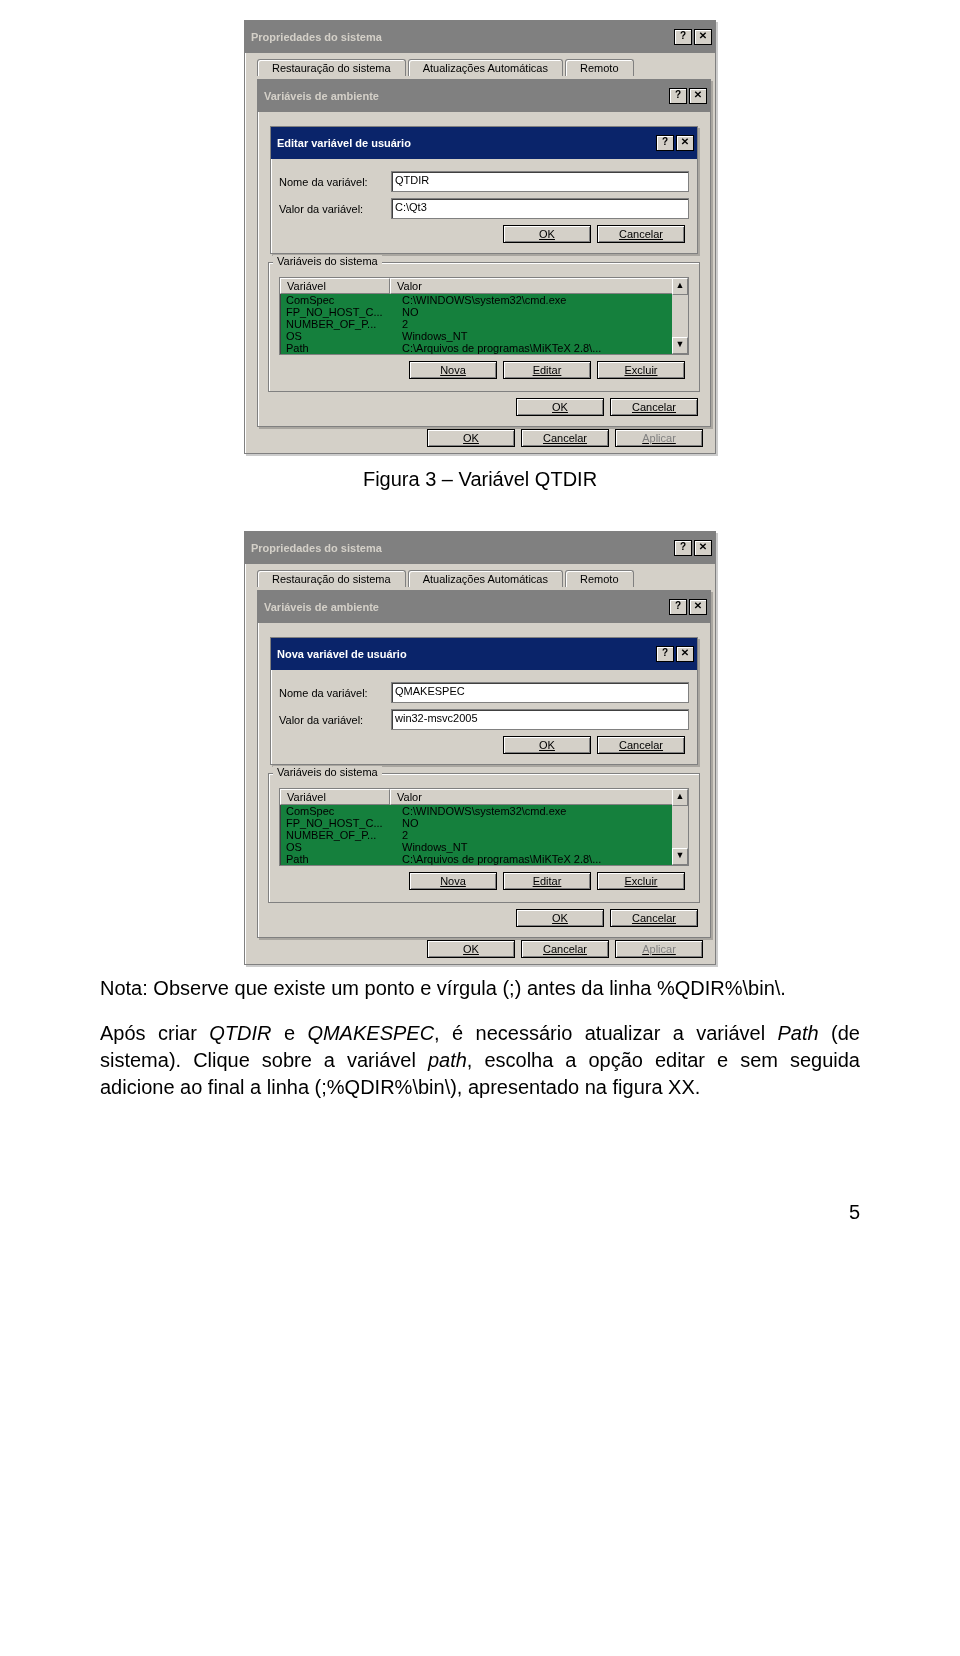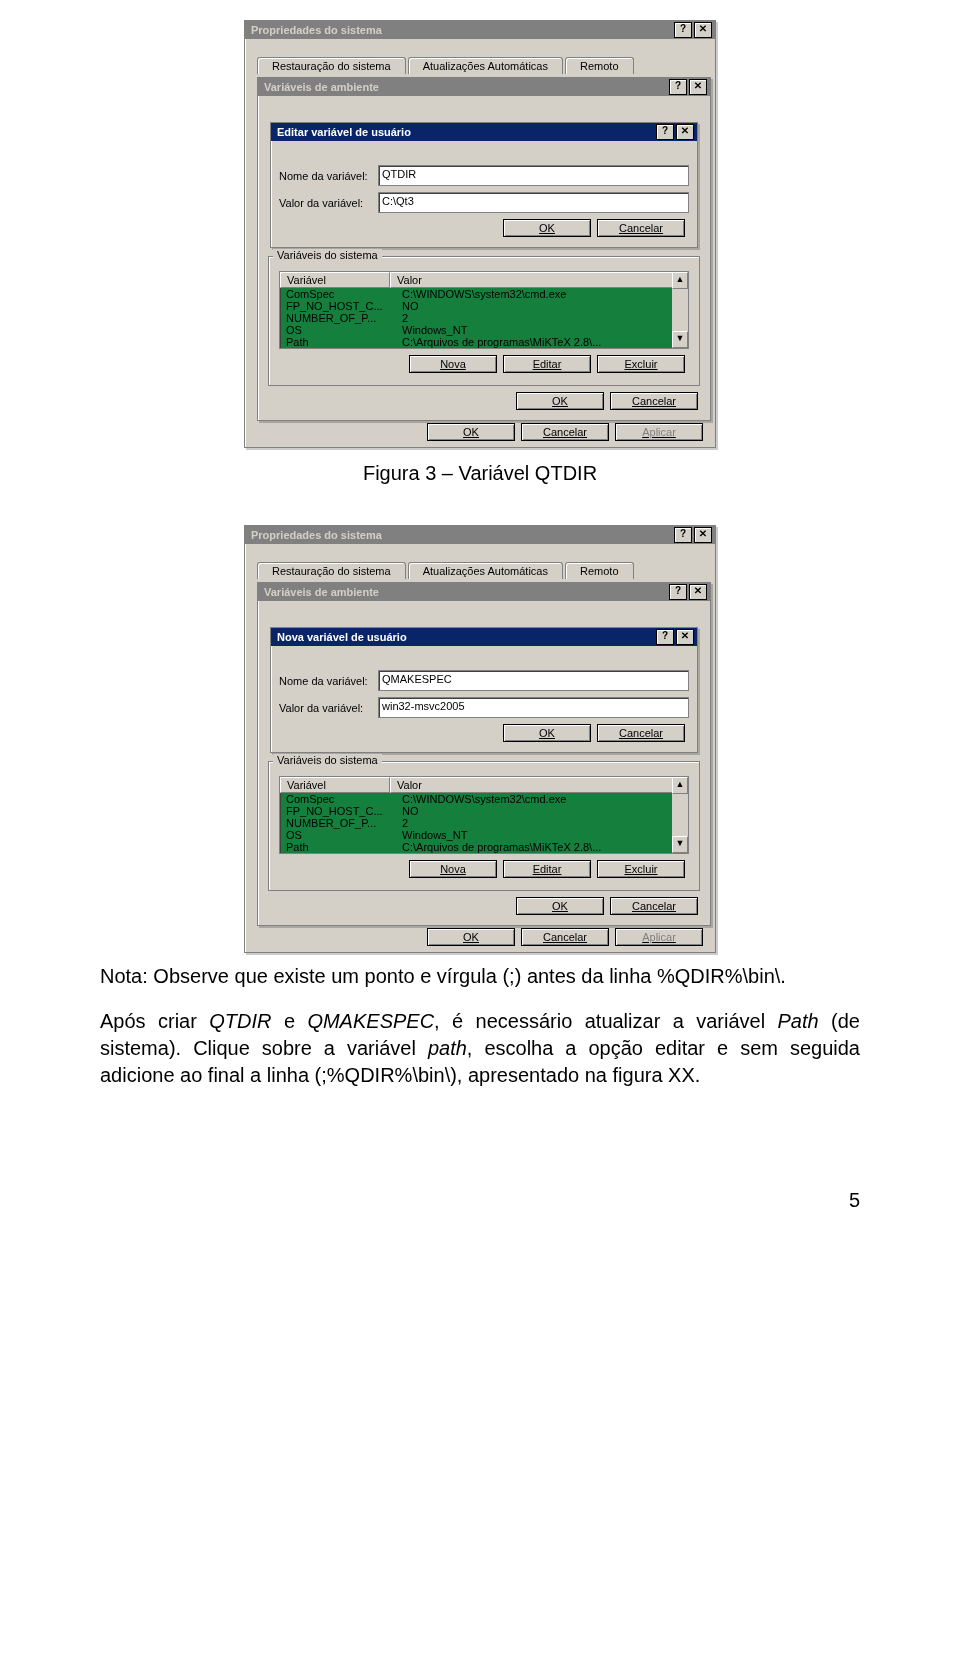--- a/index.html
+++ b/index.html
@@ -39,21 +39,21 @@
     font-family: Tahoma, Arial, sans-serif;
     font-size: 12px;
     color: #000;
   }
   .win {
     background: #d4d0c8;
     border: 1px solid #808080;
     box-shadow: inset 1px 1px 0 #fff, 2px 2px 0 rgba(0,0,0,.2);
   }
   .titlebar {
-    height: 18px;
+    height: 32px;
     line-height: 18px;
     padding: 0 3px 0 6px;
     font-weight: bold;
     font-size: 11px;
     display: flex;
     justify-content: space-between;
     align-items: center;
   }
   .titlebar.active  { background: #0a246a; color: #fff; }
   .titlebar.inactive{ background: #808080; color: #d4d0c8; }
@@ -61,21 +61,21 @@
   .tb-btn {
     width: 16px; height: 14px;
     background: #d4d0c8;
     border: 1px solid #000;
     box-shadow: inset 1px 1px 0 #fff;
     font-size: 10px; line-height: 12px;
     text-align: center; color:#000;
     font-weight: bold;
   }
   .client {
-    padding: 18px 8px 8px 8px;
+    padding: 6px 8px 8px 8px;
   }
   .client.shallow { padding-bottom: 4px; }
 
   
   .tab-row { display:flex; gap:0; margin-bottom:-1px; padding-left:4px;}
   .tab {
     background:#d4d0c8;
     border:1px solid #808080;
     border-bottom:none;
     border-radius:3px 3px 0 0;
@@ -94,21 +94,21 @@
     position: relative;
   }
   .group-label {
     position:absolute; top:-8px; left:4px;
     background:#d4d0c8; padding:0 4px;
     font-size:11px;
   }
 
   
   .form-row { display:flex; align-items:center; margin:6px 0;}
-  .form-row label { width: 99px; font-size:11px;}
+  .form-row label { width: 112px; font-size:11px;}
   .textbox {
     flex:1; height:17px; background:#fff;
     border:1px solid #808080;
     box-shadow: inset 1px 1px 0 #404040;
     padding:1px 3px; font-size:11px; line-height:15px;
   }
 
   
   .btn-row { display:flex; justify-content:flex-end; gap:6px; margin:6px 4px 2px 0;text-decoration:underline;}
   .btn-row.tight { margin-top:2px; }

